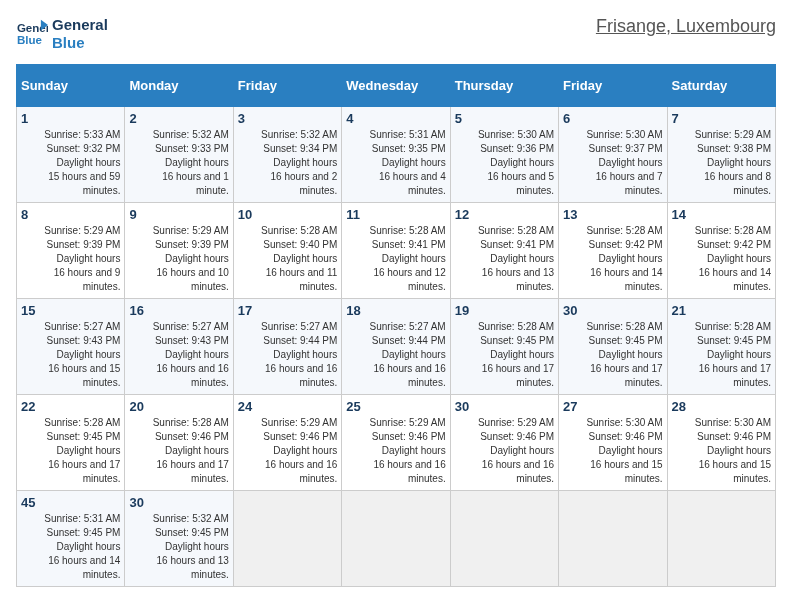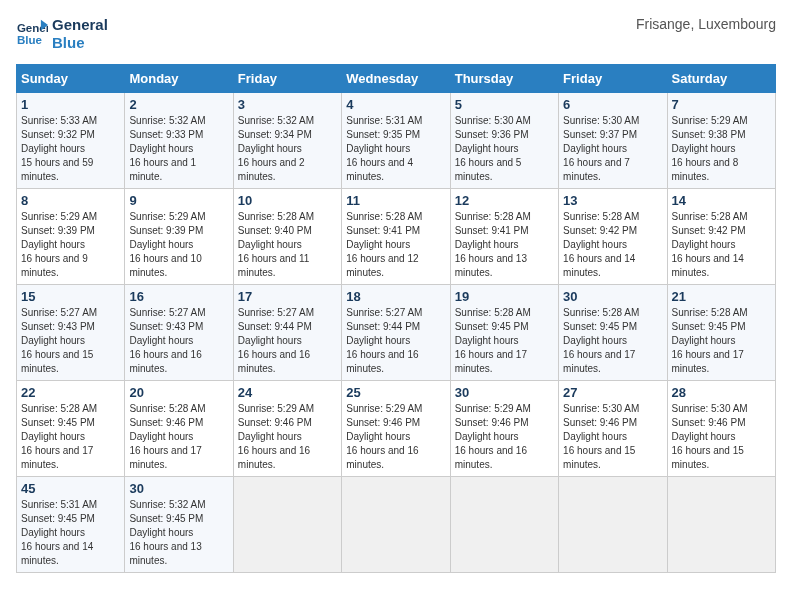--- a/index.html
+++ b/index.html
@@ -27,32 +27,33 @@
     }
     .title-area {
       text-align: right;
     }
     .month-title {
       font-size: 32px;
       font-weight: bold;
       color: #1a3a5c;
     }
     .location {
-      font-size: 14px;
+      font-size: 18px;
       color: #555;
+      text-decoration: underline;
     }
     table {
       width: 100%;
       border-collapse: collapse;
       font-size: 11px;
     }
     thead tr th {
       background: #2a7fc1;
       color: #fff;
-      padding: 6px 4px;
+      padding: 13px 4px;
       text-align: left;
       font-size: 13px;
       font-weight: bold;
       border: 1px solid #2a7fc1;
     }
     tbody tr td {
       border: 1px solid #ccc;
       vertical-align: top;
       padding: 4px;
       width: calc(100% / 7);
@@ -69,20 +70,21 @@
       font-size: 13px;
       font-weight: bold;
       color: #1a3a5c;
       display: block;
       margin-bottom: 2px;
     }
     .day-detail {
       font-size: 10px;
       color: #333;
       line-height: 1.4;
+      text-align: right;
     }
     .empty-cell {
       background: #f0f0f0 !important;
     }
   </style>
 </head>
 <body>
 
 <div class="header-area">
   <div class="logo">

